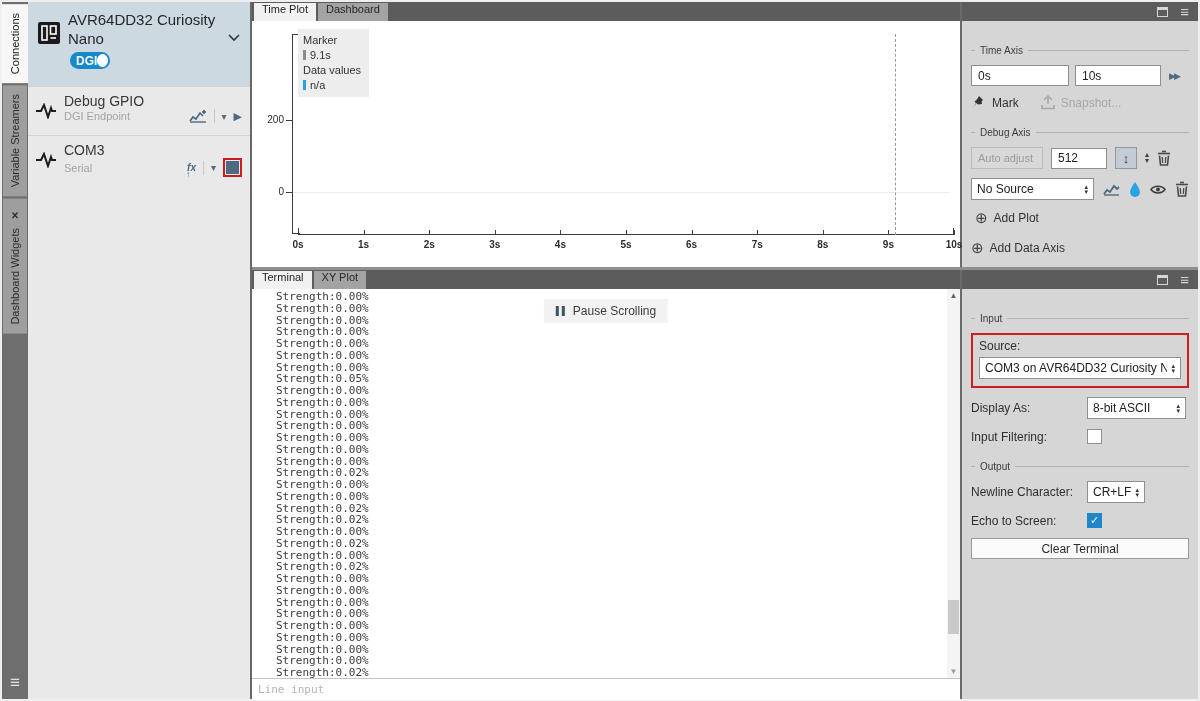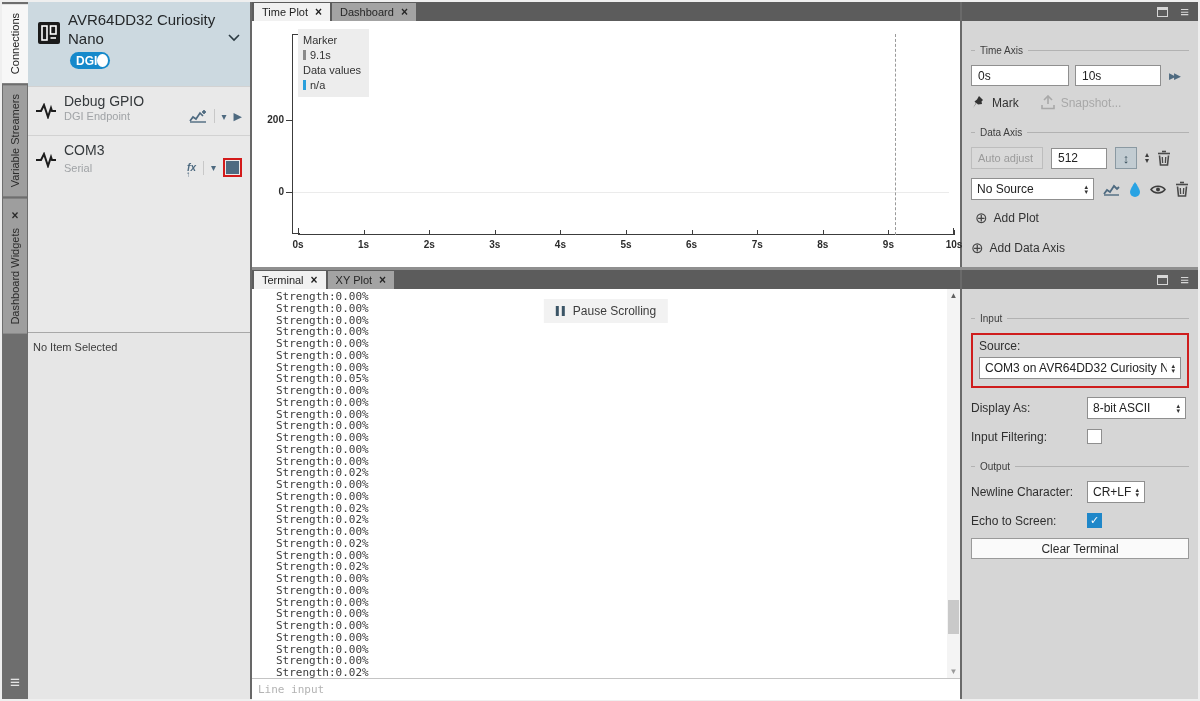--- a/index.html
+++ b/index.html
@@ -44,36 +44,36 @@
   .left-lower { flex:1; border-top:1px solid #a8a8a8; background:#e6e6e6; padding:4px 5px; }
   .no-item { font-size:11px; color:#3c3c3c; }
 
   
   .main { flex:1; display:flex; flex-direction:column; }
   .top-row { height:265px; display:flex; flex:none; }
   .row-divider { height:3px; background:#8f8f8f; flex:none; }
   .bottom-row { flex:1; display:flex; min-height:0; }
 
   .tabbar { height:19px; background:#5c5c5c; display:flex; align-items:flex-end; gap:2px; padding-left:2px; flex:none; }
-  .htab { height:18px; display:inline-flex; align-items:center; gap:7px; padding:0 8px; font-size:11px; background:#a3a3a3; color:#262626; cursor:pointer; }
+  .htab { height:18px; display:inline-flex; align-items:center; gap:7px; padding:0 8px; font-size:11px; background:#a3a3a3; color:#262626; cursor:pointer;flex-direction:column; }
   .htab.active { background:#f1f1f1; color:#1e1e1e; }
   .htab .tclose { font-weight:bold; font-size:12px; }
   .panel-bar { height:19px; background:#5c5c5c; display:flex; align-items:center; justify-content:flex-end; gap:12px; padding-right:9px; flex:none; }
   .bar-restore { width:11px; height:10px; border:1px solid #d6d6d6; border-top:3px solid #d6d6d6; cursor:pointer; }
   .bar-menu { color:#d6d6d6; font-size:15px; line-height:10px; cursor:pointer; }
 
   
   .plot-panel { flex:1; display:flex; flex-direction:column; min-width:0; }
   .plot-body { flex:1; background:#fff; position:relative; }
   .legend { position:absolute; left:46px; top:8px; background:#ededed; padding:4px 8px 4px 5px; font-size:11px; color:#333; line-height:15px; }
   .leg-bar { display:inline-block; width:3px; height:10px; margin-right:4px; vertical-align:-1px; }
   .y-axis { position:absolute; left:40px; top:13px; height:200px; width:1px; background:#3c3c3c; }
   .y-axis::before, .y-axis::after { content:""; position:absolute; left:0; width:8px; height:1px; background:#3c3c3c; }
   .y-axis::before { top:0; } .y-axis::after { bottom:0; }
-  .ytick { position:absolute; width:24px; text-align:right; font-size:10px; font-weight:bold; color:#2c2c2c; }
+  .ytick { position:absolute; width:24px; text-align:right; font-size:10px; font-weight:normal; color:#2c2c2c; }
   .ytick-mark { position:absolute; left:34px; width:6px; height:1px; background:#3c3c3c; }
   .gridline { position:absolute; left:41px; width:656px; height:1px; background:#ebebeb; }
   .x-axis { position:absolute; left:46px; top:213px; width:656px; border-top:1px solid #3c3c3c; }
   .x-axis::before, .x-axis::after { content:""; position:absolute; top:-7px; width:1px; height:7px; background:#3c3c3c; }
   .x-axis::before { left:0; } .x-axis::after { right:0; }
   .xtick-mark { position:absolute; top:-5px; width:1px; height:5px; background:#3c3c3c; }
   .xtick-label { position:absolute; top:4px; transform:translateX(-50%); font-size:10px; font-weight:bold; color:#2c2c2c; }
   .marker-line { position:absolute; top:-201px; height:201px; width:0; border-left:1px dashed #9a9a9a; }
 
   
@@ -217,23 +217,20 @@
             <span class="chev">▾</span>
             <span class="stop-wrap">
               <span class="stop-glyph"></span>
             </span>
           </div>
         </div>
       </div>
     </div>
 
     <div class="left-filler"></div>
-    <div class="left-lower">
-      <span class="no-item">No Item Selected</span>
-    </div>
   </div>
 
   <div class="main">
 
     <div class="top-row">
       <div class="plot-panel">
         <div class="tabbar">
           <div class="htab active">
             <span>Time Plot</span>
             <span class="tclose">×</span>
@@ -308,21 +305,21 @@
             <span class="link-btn disabled">
               <svg class="icon-svg" width="14" height="15" viewBox="0 0 14 15">
                   <polyline points="3,5 7,1 11,5" fill="none" stroke="#a8a8a8" stroke-width="1.6"></polyline>
                   <line x1="7" y1="1.5" x2="7" y2="9" stroke="#a8a8a8" stroke-width="1.6"></line>
                   <polyline points="1,10 1,13.5 13,13.5 13,10" fill="none" stroke="#a8a8a8" stroke-width="1.6"></polyline>
                 </svg>
               <span>Snapshot...</span>
             </span>
           </div>
           <div class="grp">
-              <span>Data Axis</span>
+              <span>Debug Axis</span>
             </div>
           <div class="fld-row" style="gap:8px;">
             <span class="auto-adjust">Auto adjust</span>
             <input class="txt-input num-512" value="512" style="">
             <span class="scale-btn">↕</span>
             <span class="mini-spin">
                 <span>▴</span>
                 <span>▾</span>
               </span>
             <span class="act-btn">

